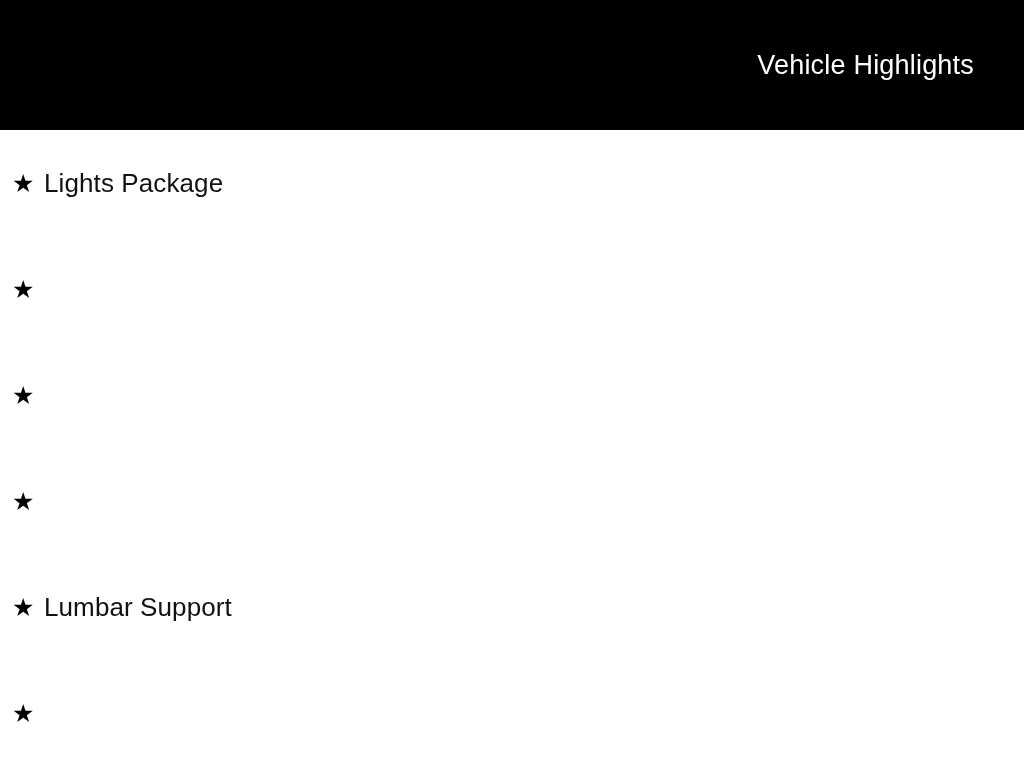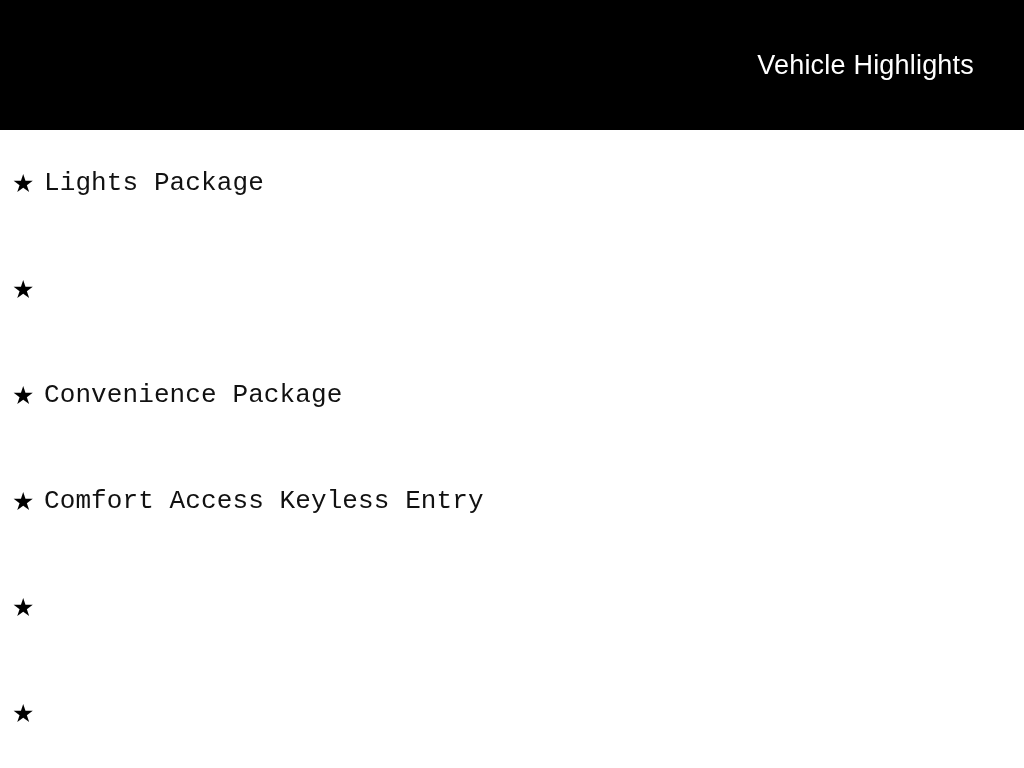--- a/index.html
+++ b/index.html
@@ -62,21 +62,20 @@
     line-height: 1;
     text-align: left;
   }
   .highlight-label {
     color: #111111;
     font-size: 26px;
     font-weight: 400;
     letter-spacing: 0.1px;
     white-space: nowrap;
     padding-left: 6px;
-    font-family: Liberation Mono, monospace;
   }
 </style>
 </head>
 <body>
 
 <div class="page">
 
   <div class="header-bar">
     <div class="header-title">Vehicle Highlights</div>
   </div>
@@ -84,27 +83,26 @@
   <ul class="highlights-list">
     <li class="highlight-item">
       <span class="star-icon">★</span>
       <span class="highlight-label">Lights Package</span>
     </li>
     <li class="highlight-item">
       <span class="star-icon">★</span>
     </li>
     <li class="highlight-item">
       <span class="star-icon">★</span>
-      <span class="highlight-label">Convenience Package</span>
     </li>
     <li class="highlight-item">
       <span class="star-icon">★</span>
-      <span class="highlight-label">Comfort Access Keyless Entry</span>
     </li>
     <li class="highlight-item">
       <span class="star-icon">★</span>
+      <span class="highlight-label">Lumbar Support</span>
     </li>
     <li class="highlight-item">
       <span class="star-icon">★</span>
     </li>
   </ul>
 
 </div>
 
 </body></html>

